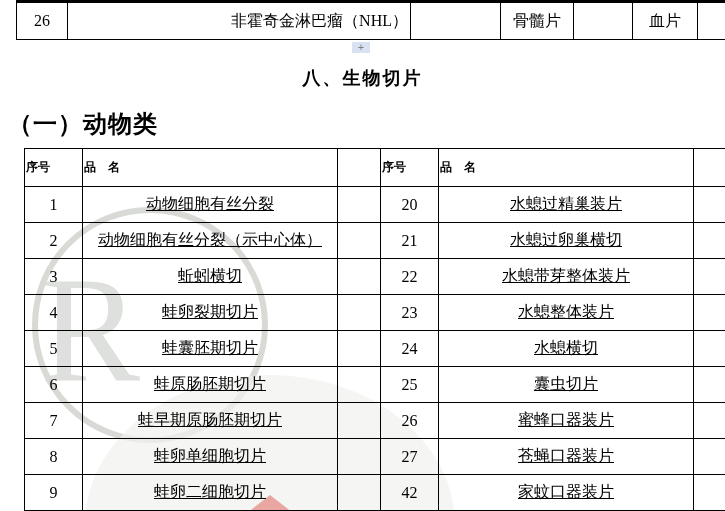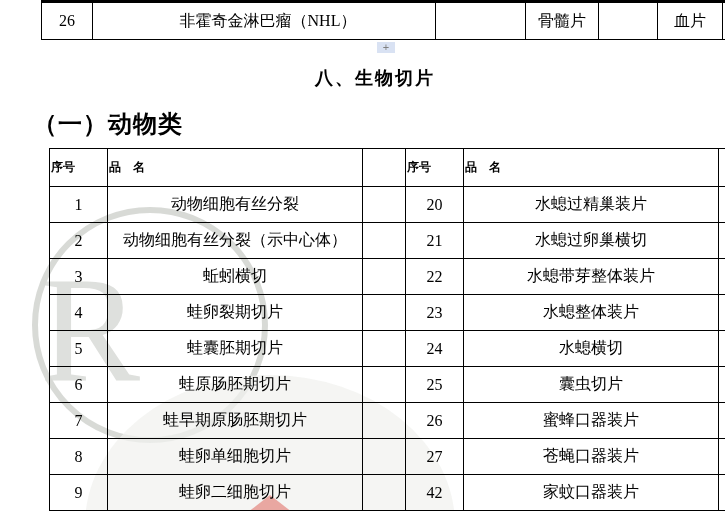--- a/index.html
+++ b/index.html
@@ -26,21 +26,20 @@
     pointer-events: none;
     z-index: 0;
     opacity: 0.55;
   }
 
   .page {
     position: relative;
     z-index: 2;
     padding: 0 16px;
     box-sizing: border-box;
-    margin-left: 25px;
   }
 
   
   table.tbl {
     border-collapse: collapse;
     table-layout: fixed;
     background: transparent;
   }
   table.tbl td {
     border: 1px solid #000000;
@@ -52,21 +51,21 @@
     background: transparent;
   }
 
   #top-table {
     width: 709px;
     margin-top: 0;
     border-top: 3px solid #000000;
   }
   #top-table td { height: 36px; }
   #top-table td.c0 { width: 46px; }
-  #top-table td.c1 { width: 330px; text-align: center; padding-left: 10px; }
+  #top-table td.c1 { width: 330px; text-align: right; padding-left: 10px; }
   #top-table td.c2 { width: 85px; }
   #top-table td.c3 { width: 68px; }
   #top-table td.c4 { width: 54px; }
   #top-table td.c5 { width: 60px; }
   #top-table td.c6 { width: 35px; }
 
   
   .plus-marker {
     position: absolute;
     left: 352px;
@@ -103,21 +102,21 @@
   #spec-table {
     width: 700px;
     margin-top: 2px;
     margin-left: 8px;
   }
   #spec-table td {
     height: 35px;
     font-size: 16px;
   }
   #spec-table td.seq   { width: 55px; }
-  #spec-table td.name  { width: 252px; }
+  #spec-table td.name  { width: 252px; text-decoration: underline; }
   #spec-table td.blank { width: 40px; }
   #spec-table th {
     border: 1px solid #000000;
     height: 35px;
     font-size: 12px;
     font-weight: bold;
     text-align: left;
     vertical-align: middle;
     background: transparent;
   }

